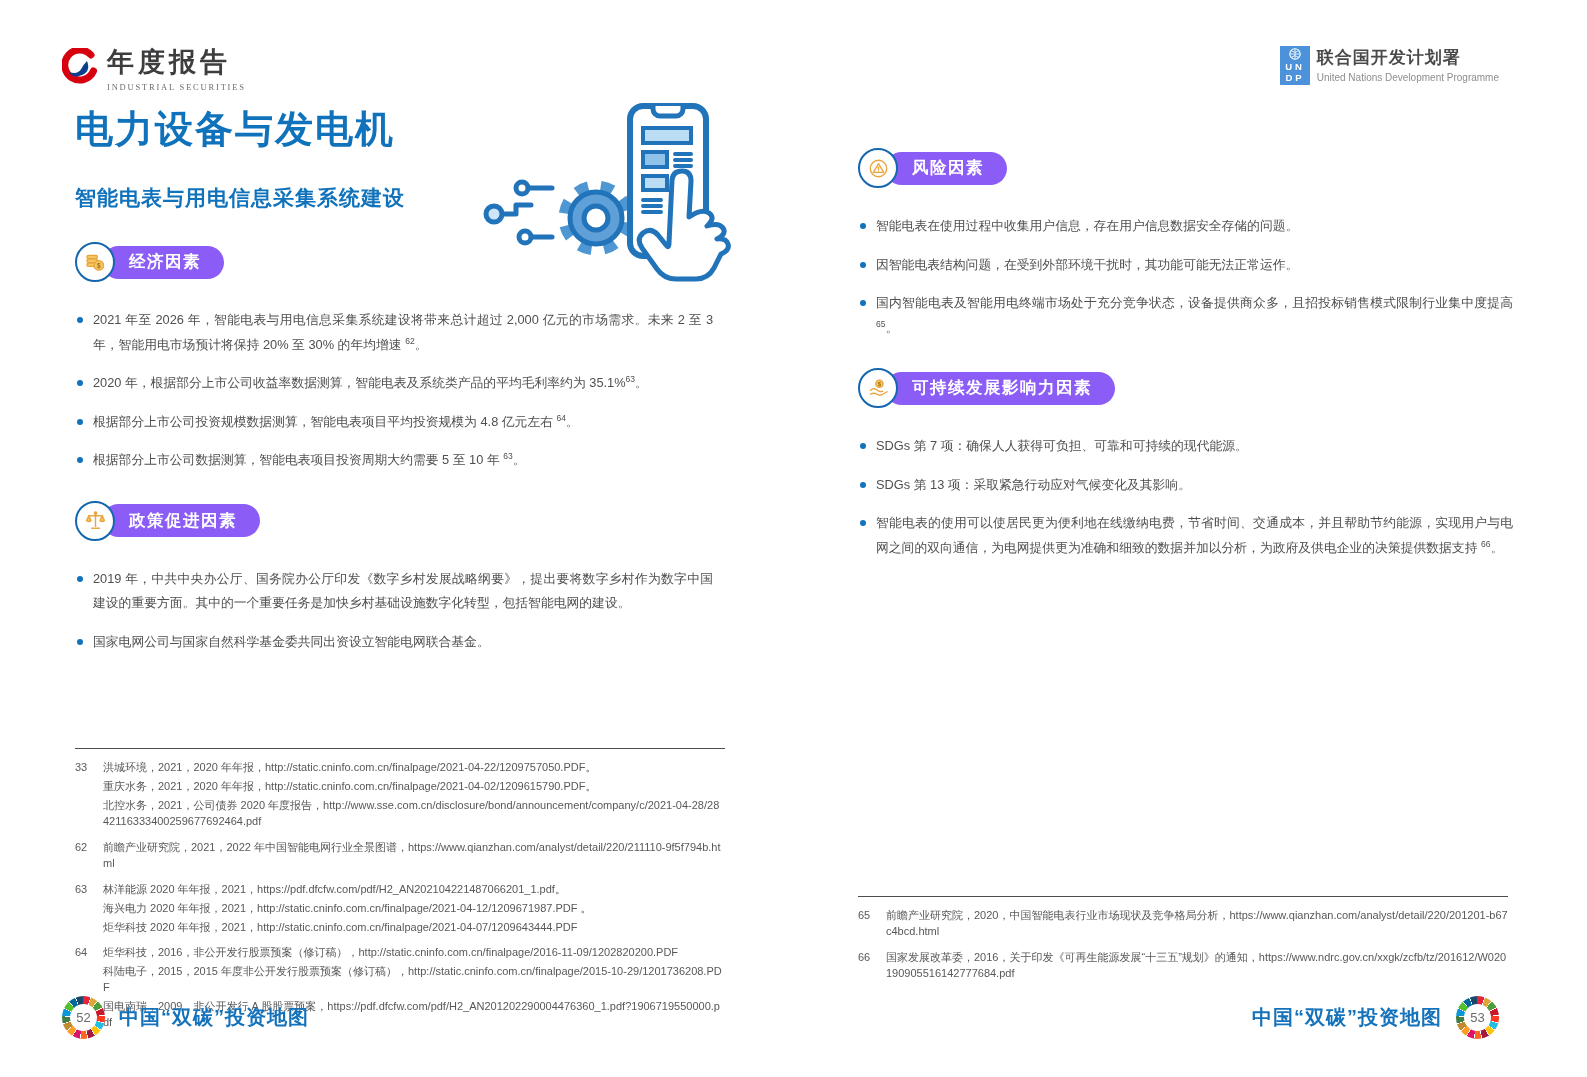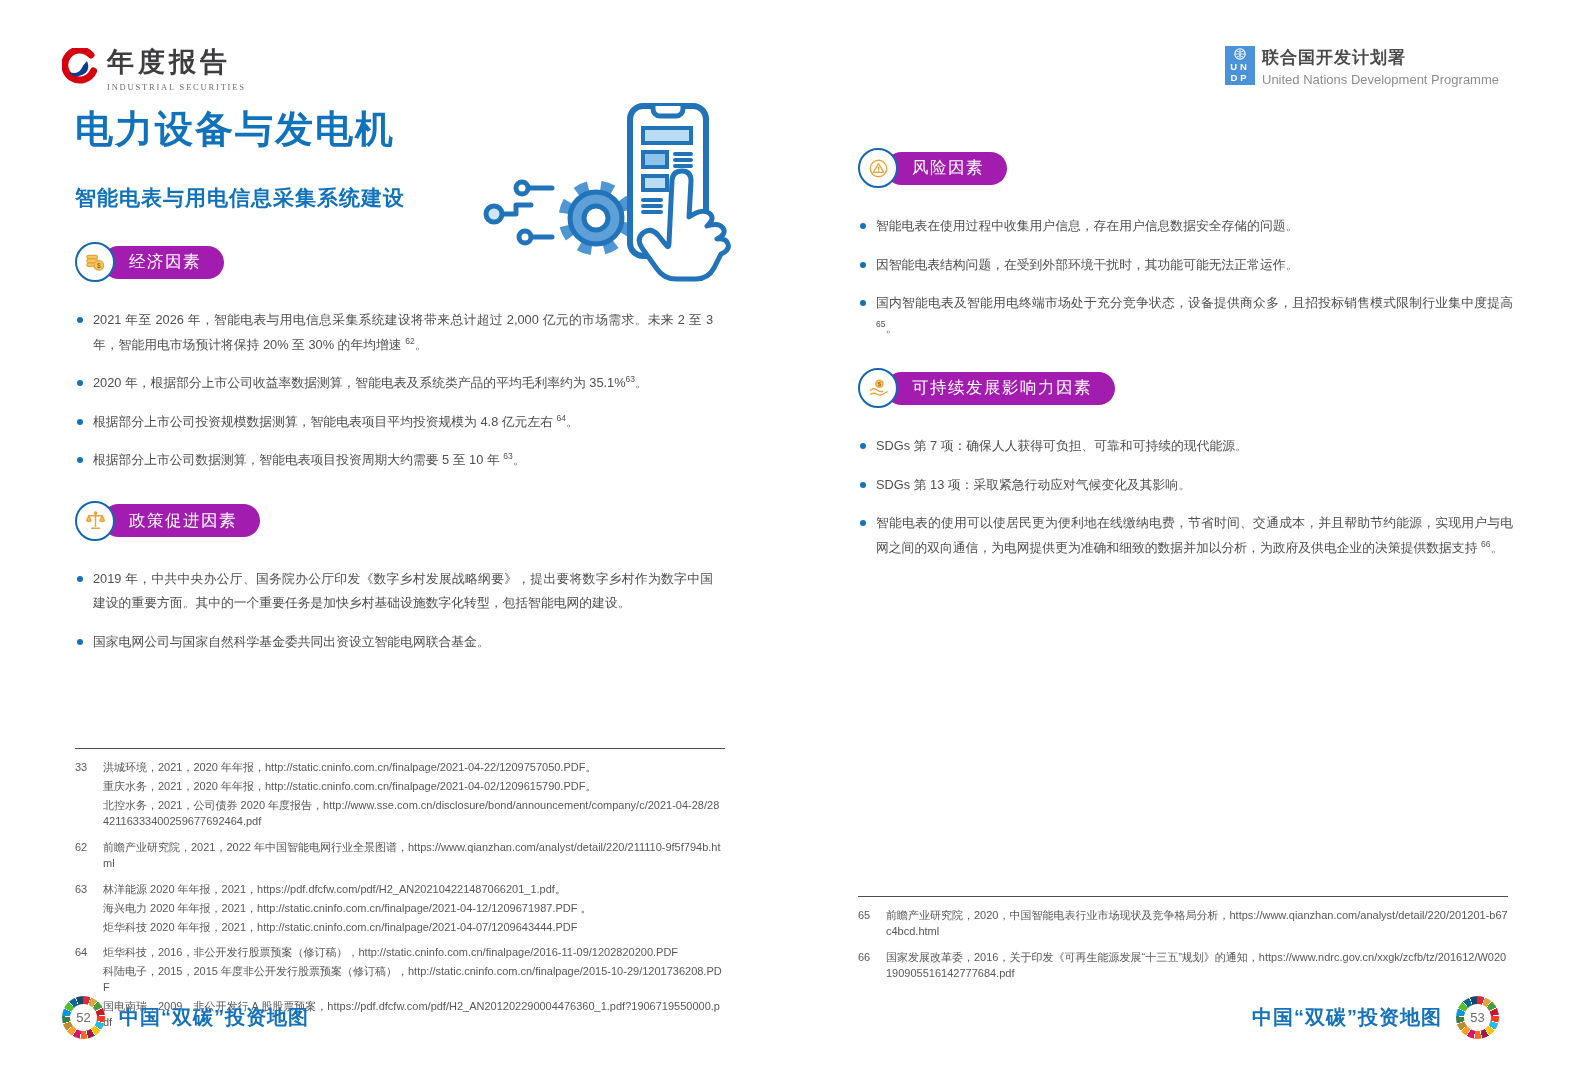--- a/index.html
+++ b/index.html
@@ -12,21 +12,21 @@
     overflow: hidden;
   }
 
   
   .brand { position: absolute; left: 62px; top: 44px; display: flex; align-items: center; gap: 9px; }
   .brand-text .cn { font-family: "Liberation Serif", "DejaVu Serif", serif; font-weight: bold; font-size: 27px; color: #3d3d3f; letter-spacing: 4px; }
   .brand-text .en { font-family: "Liberation Serif", "DejaVu Serif", serif; font-size: 8.5px; color: #6d6d6f; letter-spacing: 1.8px; margin-top: 2px; }
 
   .undp { position: absolute; right: 88px; top: 46px; display: flex; gap: 7px; align-items: flex-start; }
   .undp-text .cn { font-size: 17px; font-weight: bold; color: #4a4a4c; letter-spacing: 1px; }
-  .undp-text .en { font-size: 13px; color: #8d8d8f; margin-top: 3px; }
+  .undp-text .en { font-size: 10px; color: #8d8d8f; margin-top: 3px; }
 
   
   .page-title { position: absolute; left: 75px; top: 104px; font-size: 38px; font-weight: bold; color: #0F72BB; letter-spacing: 2px; }
   .page-subtitle { position: absolute; left: 75px; top: 184px; font-size: 21px; font-weight: bold; color: #0F72BB; letter-spacing: 1px; }
 
   .illustration { position: absolute; left: 478px; top: 96px; width: 262px; height: 205px; }
 
   
   .col { position: absolute; }
   .col-left  { left: 75px;  top: 242px; width: 638px; }
@@ -35,22 +35,22 @@
   .badge-row { display: flex; align-items: center; height: 40px; margin-bottom: 26px; position: relative; }
   .section + .section { margin-top: 28px; }
   .badge-circle {
     width: 40px; height: 40px; border-radius: 50%;
     background: #fff; border: 2px solid #1467AE;
     display: flex; align-items: center; justify-content: center;
     position: relative; z-index: 2; flex: none;
   }
   .badge-pill {
     height: 33px; margin-left: -13px; padding: 0 23px 0 27px;
-    background: #a21caf; border-radius: 17px;
-    color: #fff; font-size: 16.5px; font-weight: normal; letter-spacing: 1.5px;
+    background: #8b5cf6; border-radius: 17px;
+    color: #fff; font-size: 16.5px; font-weight: bold; letter-spacing: 1.5px;
     display: flex; align-items: center;
   }
 
   .bullets { list-style: none; }
   .bullet { position: relative; padding-left: 18px; font-size: 12.8px; line-height: 1.92; color: #4F4F51; margin-bottom: 14px; text-align: justify; }
   .bullet .dot { position: absolute; left: 2px; top: 9px; width: 6px; height: 6px; border-radius: 50%; background: #1472BB; }
   .bullet sup { font-size: 8.5px; line-height: 0; }
 
   
   .fn-block { position: absolute; font-size: 11px; color: #57585A; }

